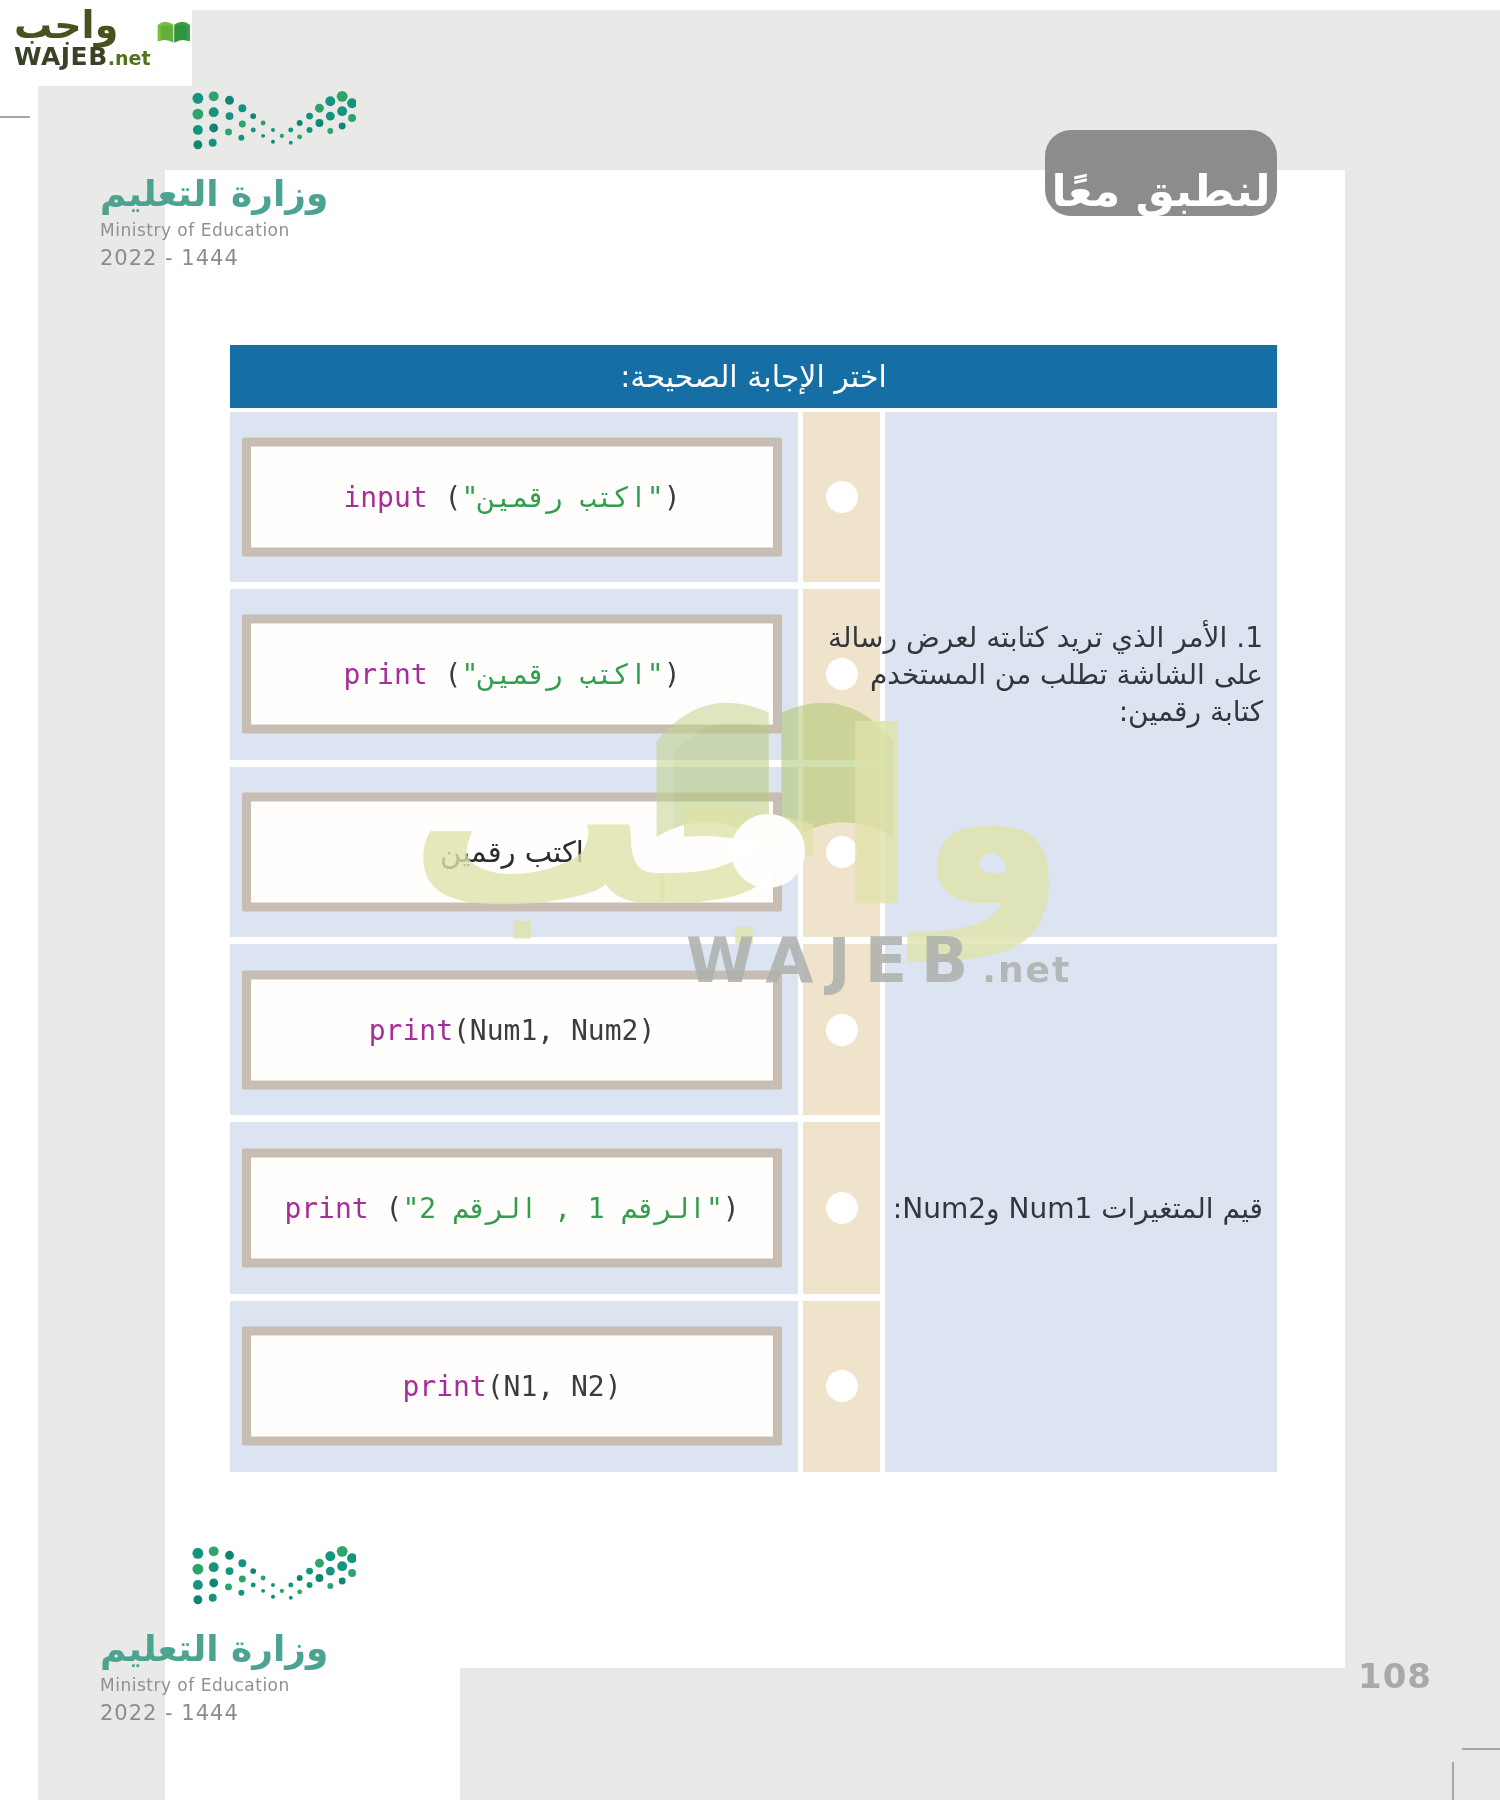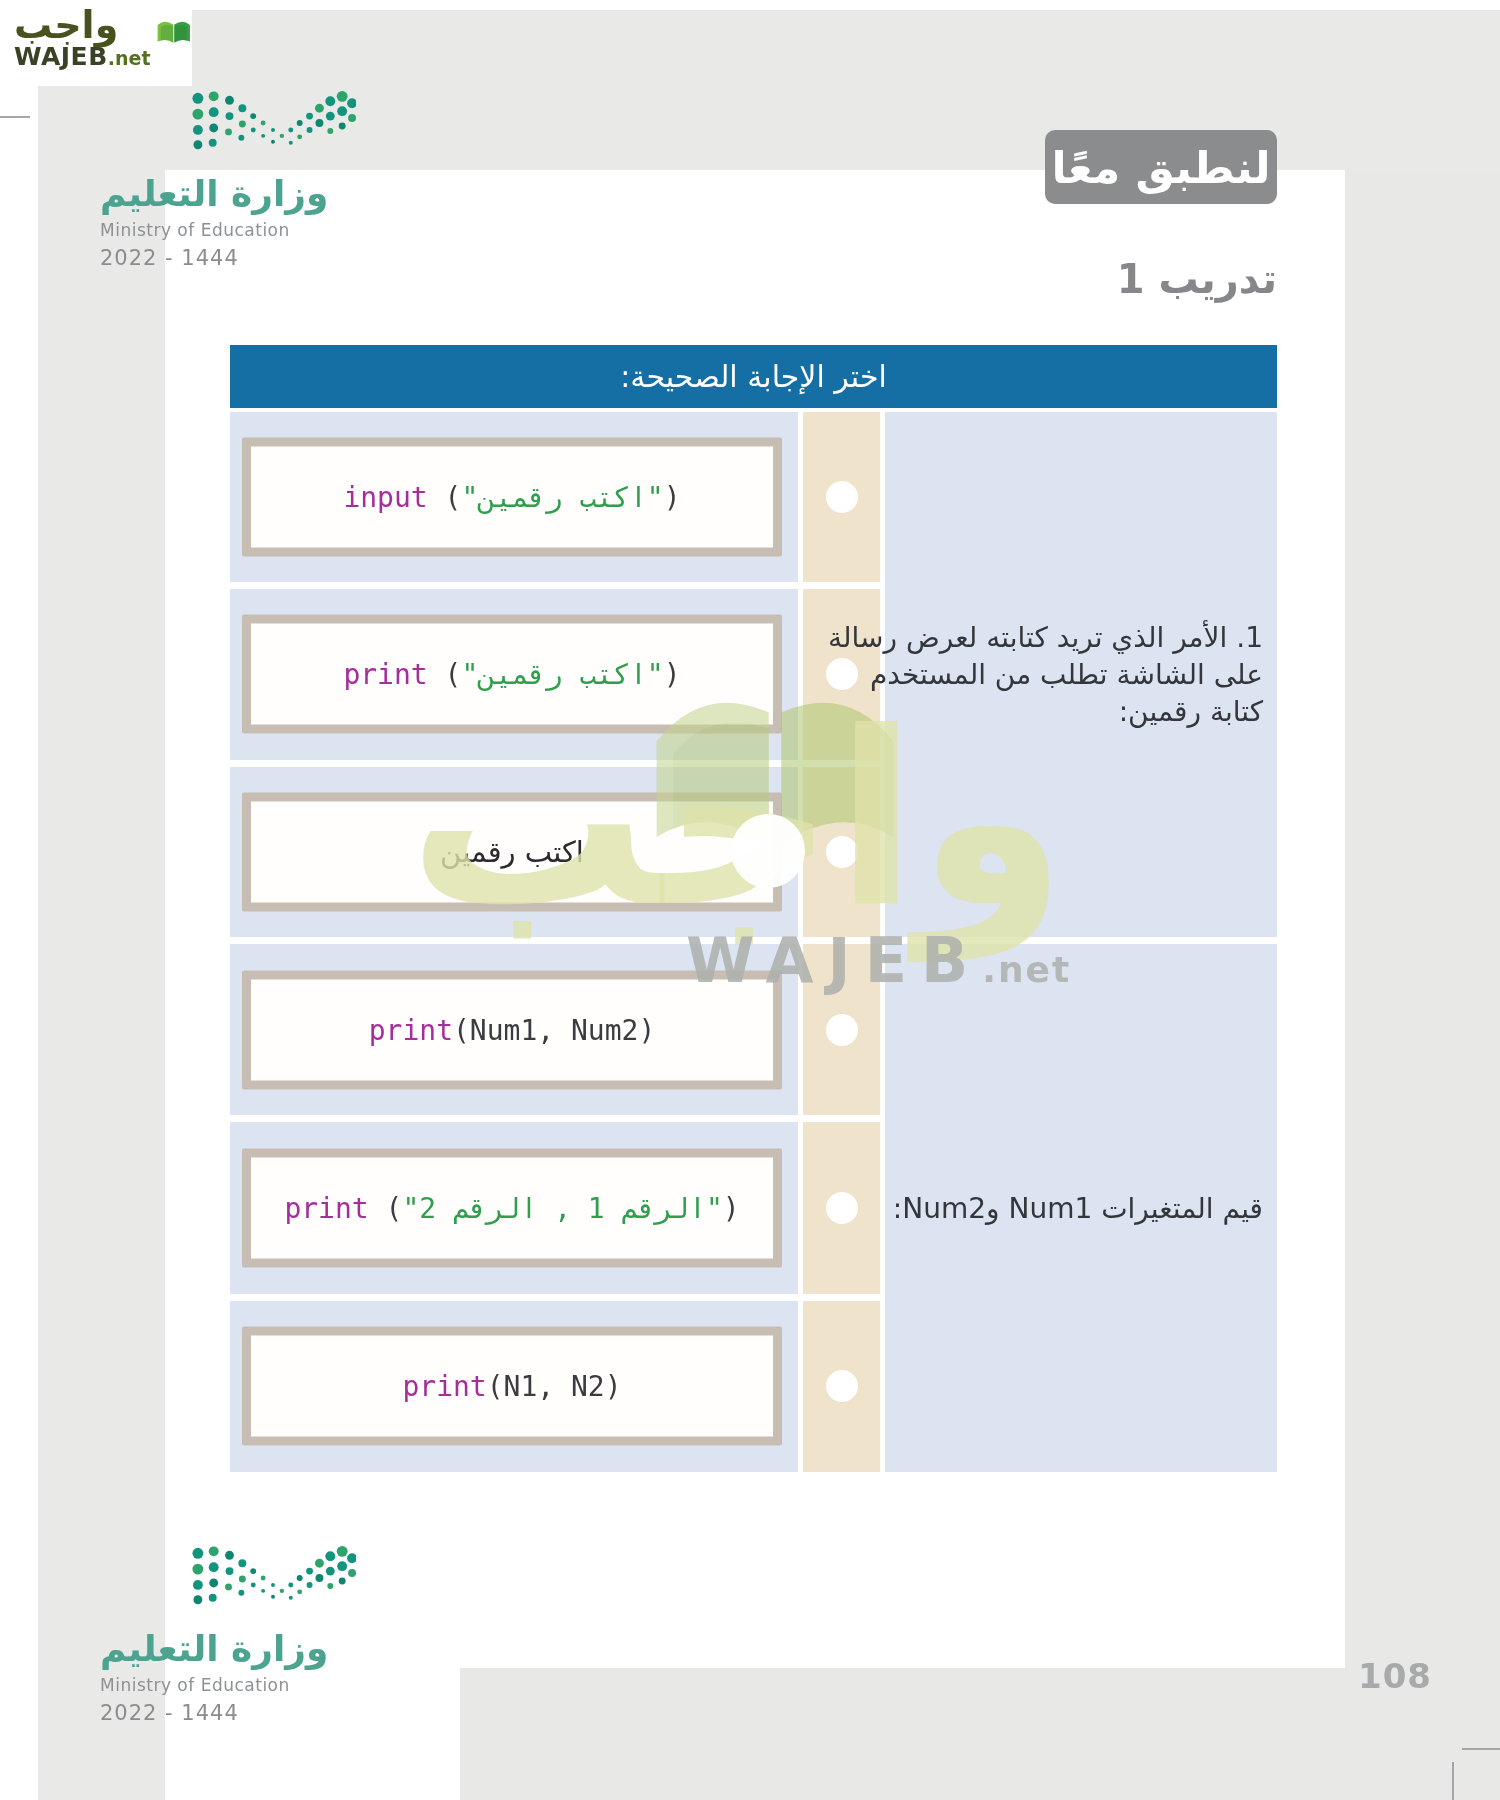--- a/index.html
+++ b/index.html
@@ -27,22 +27,22 @@
   
   .ministry{width:270px;}
   .ministry .dots{margin-left:88px;display:block;}
   .min-wordmark{font-size:36px;font-weight:bold;color:#4ba390;margin-top:14px;line-height:1.1;}
   .min-en{font-size:17px;color:#8e9194;margin-top:6px;letter-spacing:.5px;}
   .min-years{font-size:21px;color:#8a8d90;margin-top:6px;letter-spacing:1px;}
   .ministry-top{left:100px;top:88px;}
   .ministry-bottom{left:100px;top:1543px;}
 
   
-  .badge{left:1045px;top:130px;width:232px;height:74px;background:#8b8c8e;border-radius:10px;
-         display:flex;align-items:center;justify-content:center;}
+  .badge{left:1045px;top:130px;width:232px;height:86px;background:#8b8c8e;border-radius:26px;
+         display:flex;align-items:flex-end;justify-content:center;}
   .badge::before{content:"";position:absolute;left:-16px;top:12px;width:100%;height:100%;
                  background:#75767a;border-radius:26px;z-index:-1;}
   .badge-label{color:#ffffff;font-size:44px;font-weight:bold;direction:rtl;}
   .exercise-title{left:1037px;top:256px;width:240px;text-align:right;direction:rtl;
                   font-size:40px;font-weight:bold;color:#85878a;}
 
   
   .tbl{left:230px;top:345px;width:1047px;height:1127px;}
   .tbl-header{position:absolute;left:0;top:0;width:1047px;height:63px;background:#156fa4;
               display:flex;align-items:center;justify-content:center;}
@@ -152,21 +152,20 @@
         <circle cx="166" cy="30" r="4" fill="#2ea36b"></circle>
     </svg>
     <div class="min-wordmark">وزارة التعليم</div>
     <div class="min-en">Ministry of Education</div>
     <div class="min-years">2022 - 1444</div>
   </div>
 
   <div class="abs badge">
     <span class="badge-label">لنطبق معًا</span>
   </div>
-  <div class="abs exercise-title">تدريب 1</div>
 
   <div class="abs tbl">
     <div class="tbl-header">
       <span class="tbl-header-title">اختر الإجابة الصحيحة:</span>
     </div>
 
     <div class="grp grp1">
       <div class="rows">
         <div class="row">
           <div class="opt-box">

